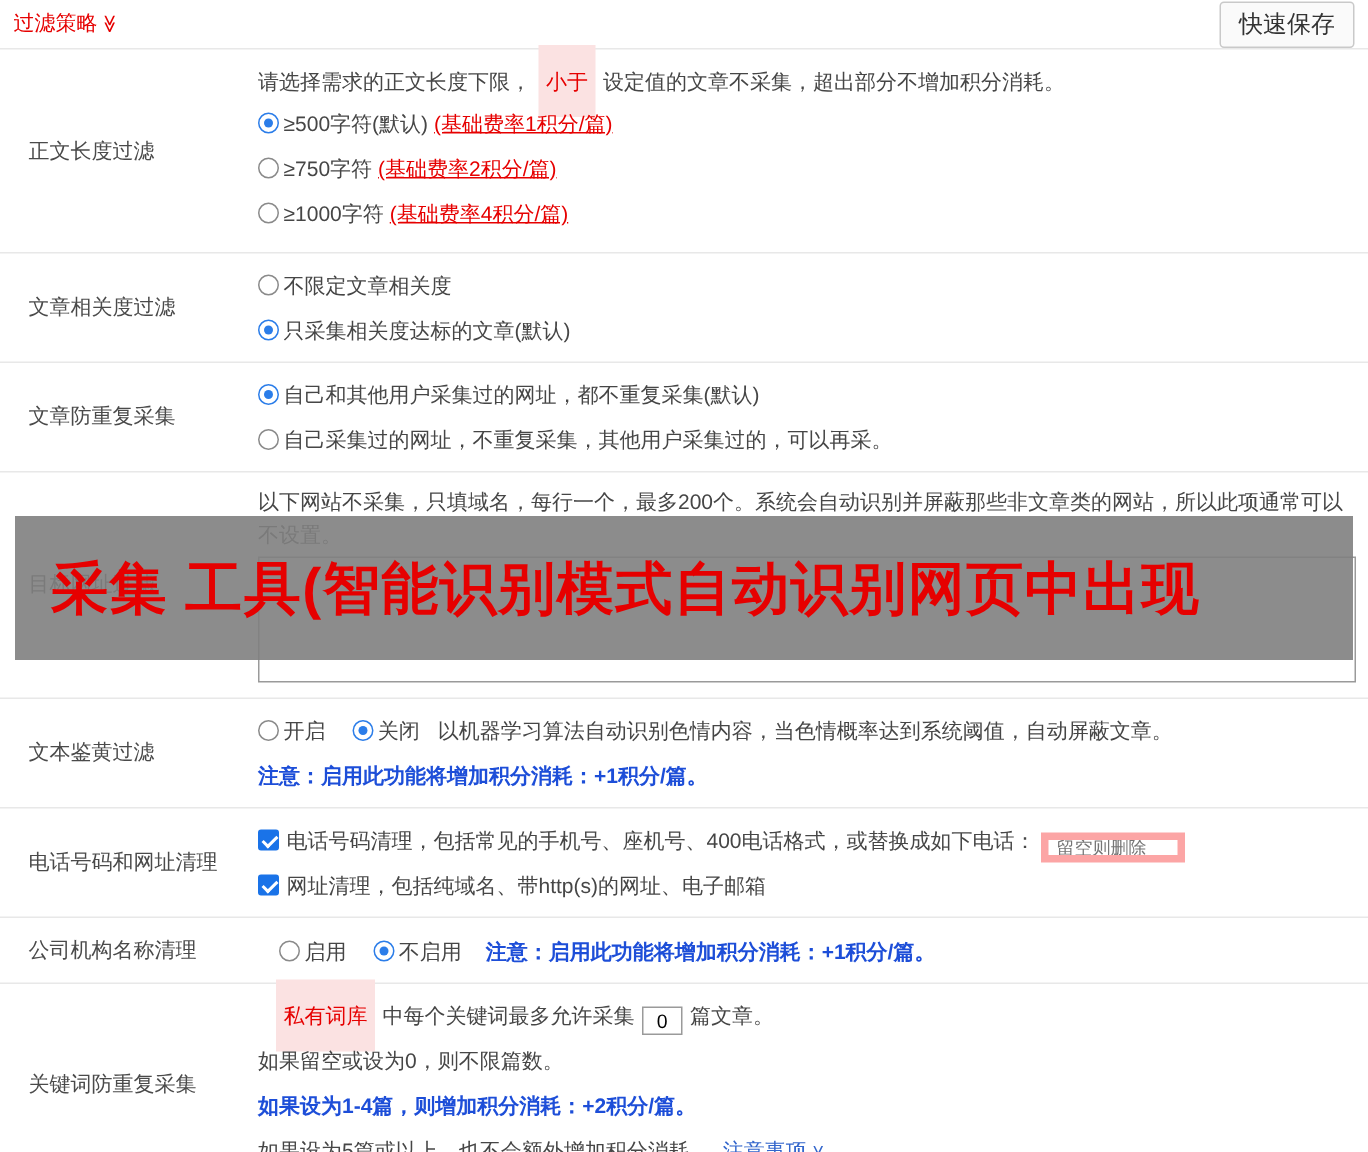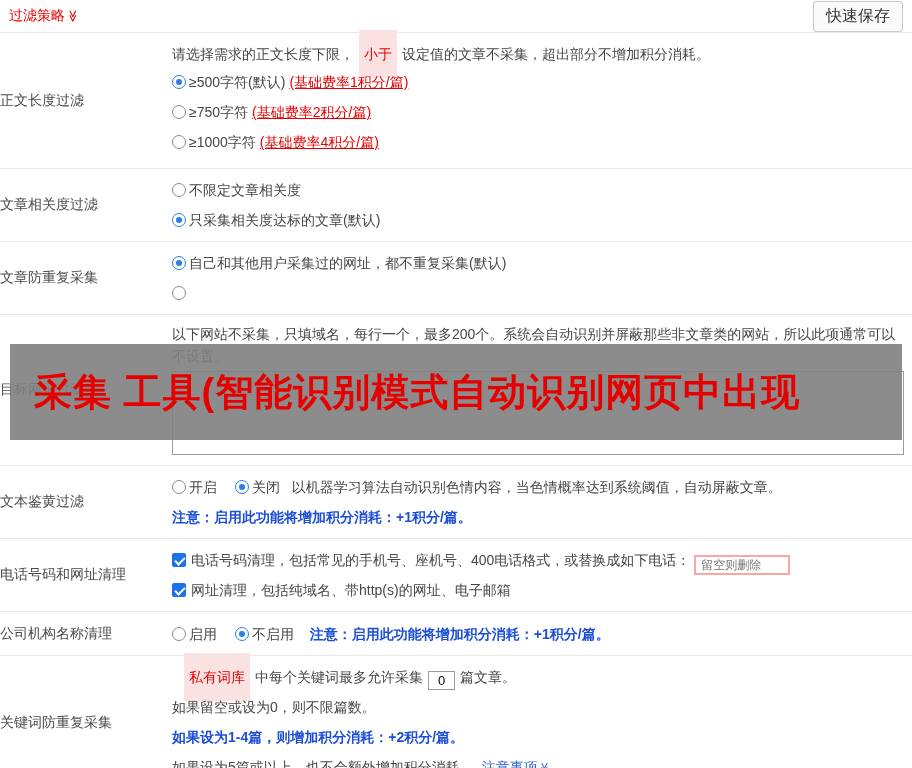--- a/index.html
+++ b/index.html
@@ -14,28 +14,28 @@
     padding:0 9px; border-bottom:1px solid #e8e8e8;
   }
   .section-title { color:#e60000; font-size:14px; cursor:pointer; }
   .chev { display:inline-block; transform:rotate(90deg); font-size:12px; margin-left:2px; }
   .save-btn {
     background:#fafafa; border:1px solid #c9c9c9; border-radius:3px;
     font-size:16px; color:#333; padding:4px 12px; font-family:inherit; cursor:pointer;
   }
   .row { display:flex; border-bottom:1px solid #e8e8e8; }
   .row-label {
-    width:172px; flex:0 0 172px; padding:6px 0; display:flex; align-items:center;
+    width:172px; flex:0 0 172px; padding:6px 19px; display:flex; align-items:center;
     color:#4a4a4a;
     text-align:center;
   }
   .row-content { flex:1; padding:6px 8px 6px 0; }
   .r1 { min-height:136px; } .r2 { min-height:67px; } .r3 { min-height:67px; }
   .r4 { min-height:151px; } .r5 { min-height:72px; } .r6 { min-height:64px; }
-  .r7 { min-height:44px; } .r8 { min-height:126px; }
+  .r7 { min-height:44px;gap:14px; } .r8 { min-height:126px; }
   .r2 .row-content, .r3 .row-content, .r5 .row-content,
   .r6 .row-content, .r7 .row-content, .r8 .row-content {
     display:flex; flex-direction:column; justify-content:center;
   }
   .line { line-height:30px; white-space:nowrap; }
   .intro { line-height:26px; margin-top:2px; }
   .para { line-height:22px; margin-top:2px; }
   .red { color:#1d4ed8;font-weight:bold; }
   .fee { color:#e60000; text-decoration:underline; margin-left:4px; }
   .hl { background:#fbe2e2; color:#e60000; padding:16px 5px; margin:0 5px; }
@@ -60,21 +60,21 @@
   .checkbox.checked { background:#1a73e8; border-color:#1a73e8; }
   .checkbox.checked::after {
     content:""; position:absolute; left:4px; top:1px; width:4px; height:8px;
     border:solid #fff; border-width:0 2px 2px 0; transform:rotate(45deg);
   }
   textarea.urls {
     width:100%; height:84px; border:1px solid #9a9a9a; margin-top:4px;
     resize:none; font-family:inherit;
   }
   .phone-input {
-    width:96px; height:20px; border:2px solid #fca5a5; font-size:12px;
+    width:96px; height:20px; border:5px solid #fca5a5; font-size:12px;
     padding:0 5px; font-family:inherit; margin-left:4px; vertical-align:-4px; color:#555;
   }
   .num-input {
     width:27px; height:19px; border:1px solid #9a9a9a; text-align:center;
     font-size:13px; padding:0; font-family:inherit; margin:0 5px; vertical-align:-3px;
   }
   .link { color:#3366cc; margin-left:8px; cursor:pointer; }
   .link .chev { font-size:11px; margin-left:1px; }
   .watermark {
     position:absolute; left:10px; right:10px; top:344px; height:96px;
@@ -125,21 +125,21 @@
   </div>
 </div>
 
 <div class="row r3">
   <div class="row-label">文章防重复采集</div>
   <div class="row-content">
     <div class="line">
       <span class="radio checked"></span><span>自己和其他用户采集过的网址，都不重复采集(默认)</span>
     </div>
     <div class="line">
-      <span class="radio"></span>
+      <span class="radio"></span><span>自己采集过的网址，不重复采集，其他用户采集过的，可以再采。</span>
     </div>
   </div>
 </div>
 
 <div class="row r4">
   <div class="row-label">目标网址过滤</div>
   <div class="row-content">
     <div class="para">以下网站不采集，只填域名，每行一个，最多200个。系统会自动识别并屏蔽那些非文章类的网站，所以此项通常可以不设置。</div>
     <textarea class="urls" style=""></textarea>
   </div>

